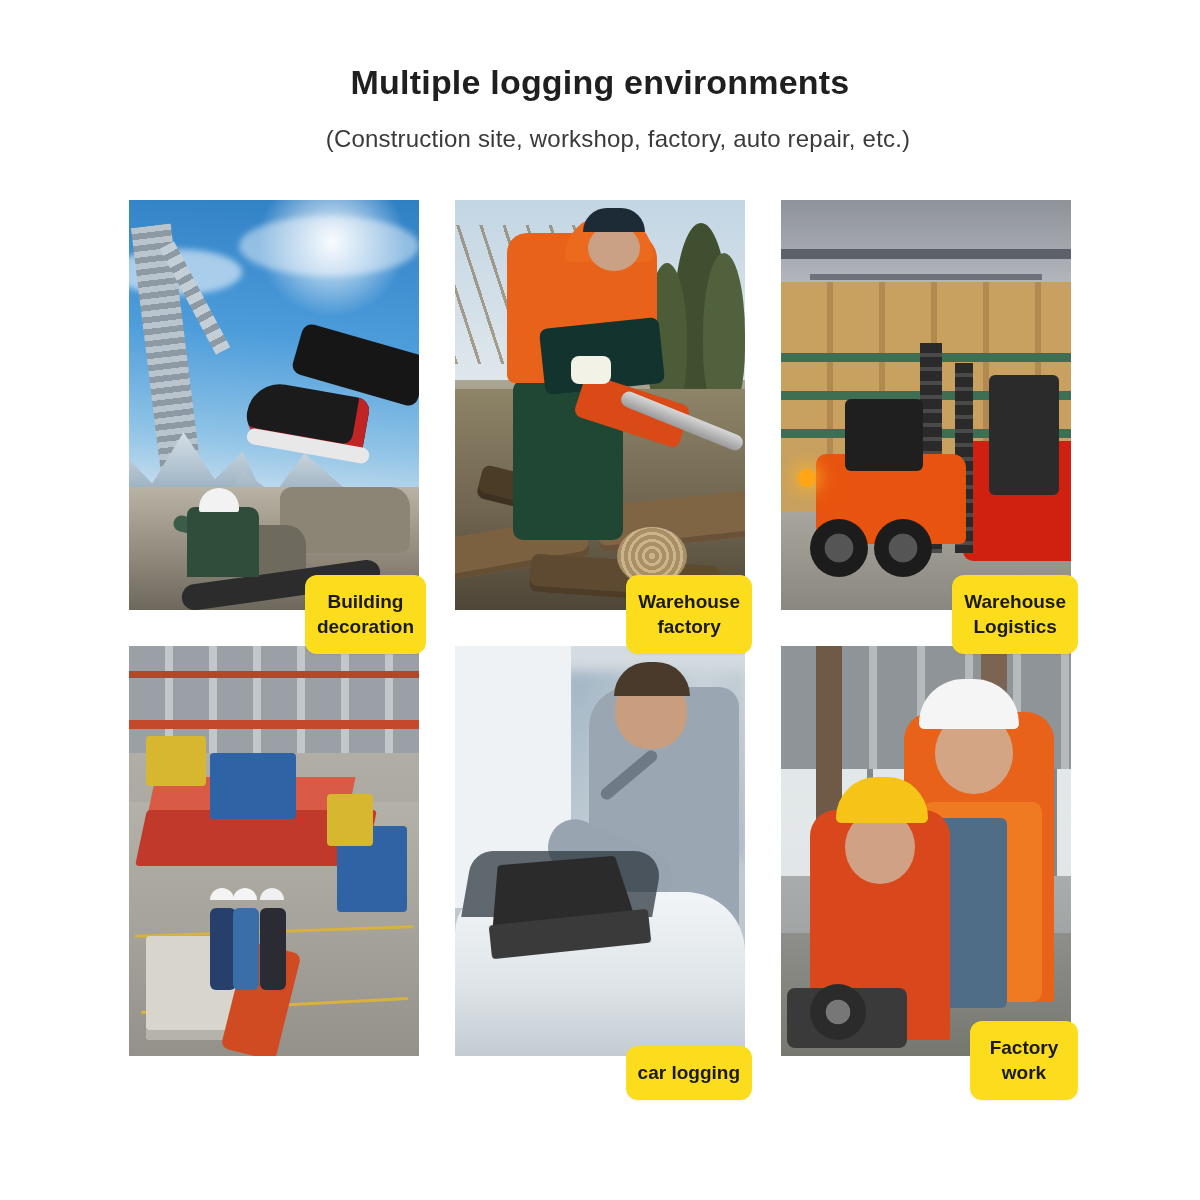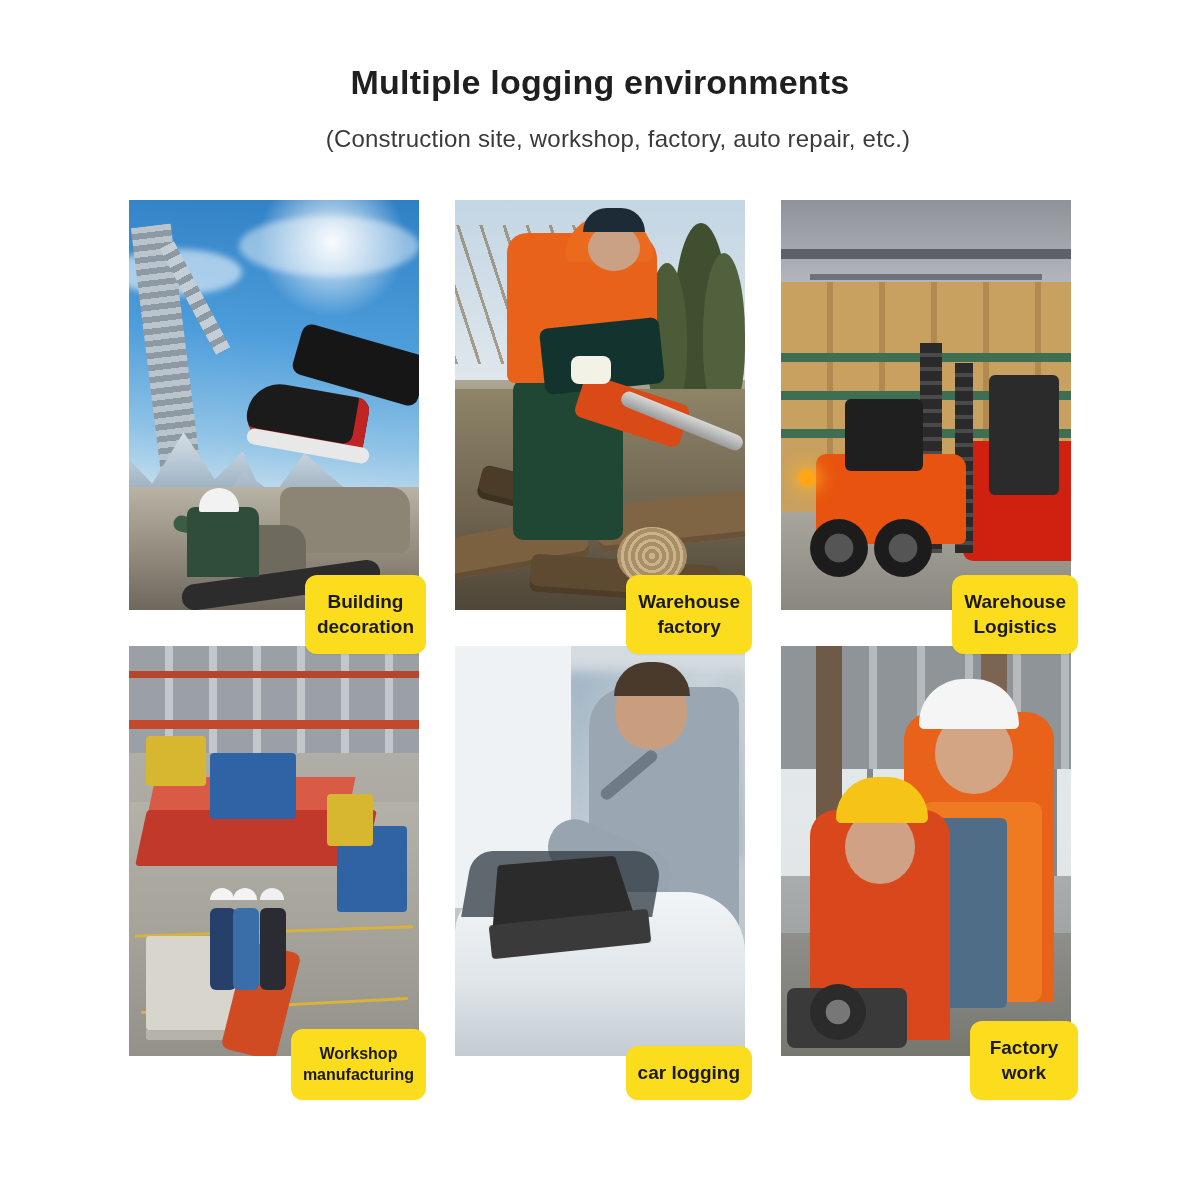--- a/index.html
+++ b/index.html
@@ -365,24 +365,20 @@
           <div class="box"></div>
           <div class="pipe2"></div>
           <div class="worker wk1"></div>
           <div class="worker wk2"></div>
           <div class="worker wk3"></div>
           <div class="hat h1"></div>
           <div class="hat h2"></div>
           <div class="hat h3"></div>
         </div>
       </div>
-      <div class="badge small">
-        <div>Workshop</div>
-        <div>manufacturing</div>
-      </div>
     </div>
 
     <div class="cell">
       <div class="photo">
         <div class="sc-car">
           <div class="bg-blur"></div>
           <div class="hoodpanel"></div>
           <div class="person"></div>
           <div class="head2"></div>
           <div class="hair"></div>

